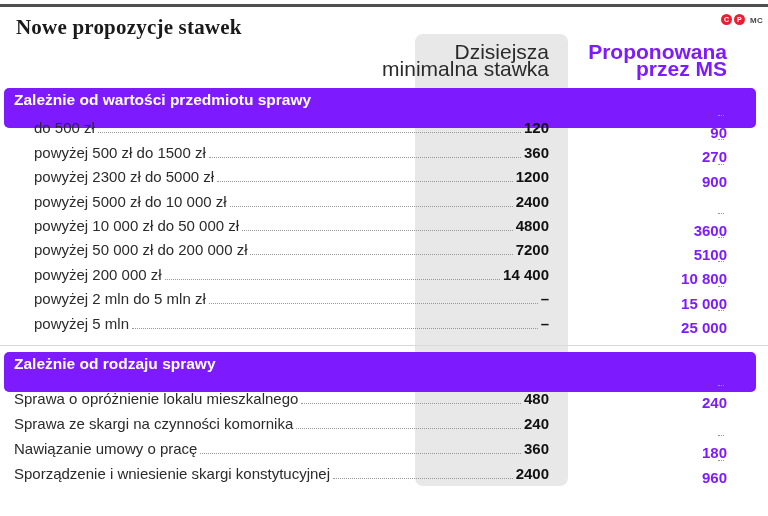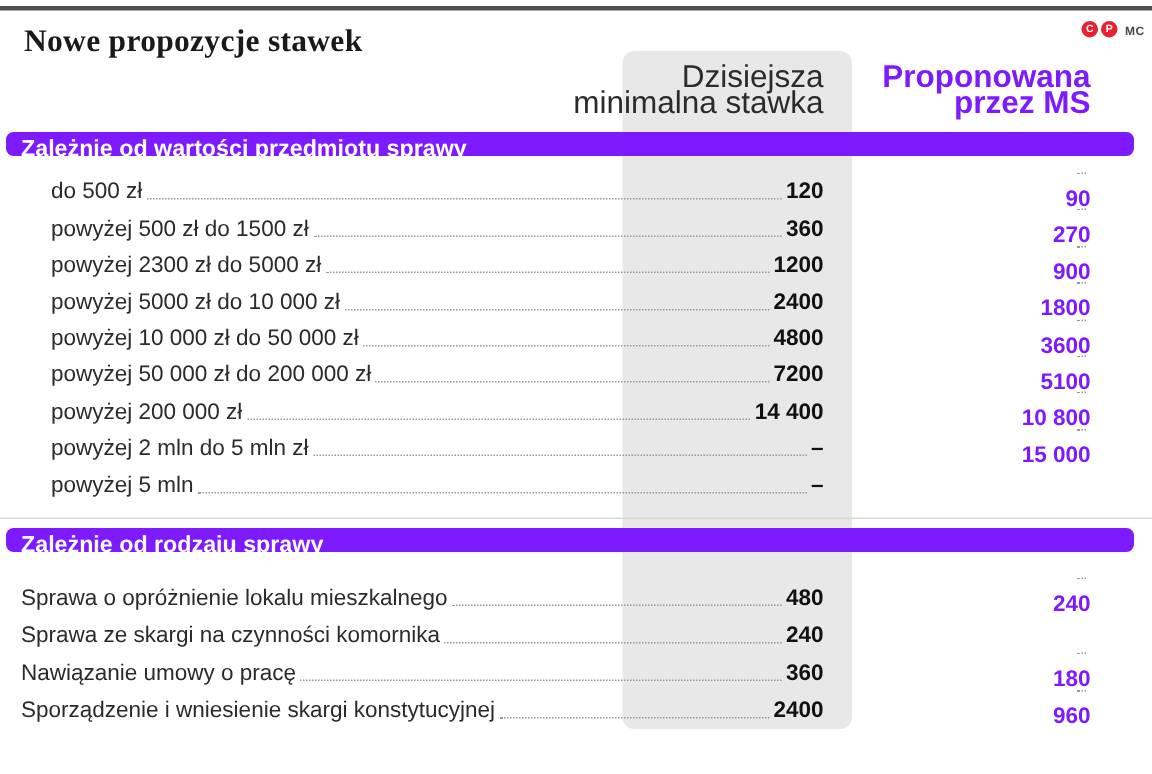--- a/index.html
+++ b/index.html
@@ -13,21 +13,21 @@
       border-radius:50%;background:#e8202f;color:#ffffff;font-size:7px;font-weight:bold;line-height:1;}
   .mc{font-size:8px;font-weight:bold;color:#474747;margin-left:3px;letter-spacing:0.3px;}
 
   .gray-band{position:absolute;left:415px;top:34px;width:153px;height:452px;
              background:#e8e8e8;border-radius:8px;}
 
   .col-h{position:absolute;top:43px;text-align:right;font-size:21px;line-height:17px;}
   .col-h.current{right:219px;color:#2b2b2b;font-weight:normal;}
   .col-h.proposed{right:41px;color:#7d1bfe;font-weight:bold;margin-left:37px;}
 
-  .section-bar{position:absolute;left:4px;width:752px;height:16px;background:#7d1bfe;
+  .section-bar{position:absolute;left:4px;width:752px;height:40px;background:#7d1bfe;
                border-radius:5px;color:#ffffff;font-size:15.5px;font-weight:bold;
                line-height:24px;padding-left:10px;box-sizing:border-box;}
   .sec0 .section-bar{top:88px;}
   .sec1 .section-bar{top:352px;}
   .rows{position:absolute;left:0;right:0;}
   .sec0 .rows{top:115px;}
   .sec1 .rows{top:385px;}
   .row{position:relative;}
   .sec0 .row{height:24.4px;margin-left:20px;}
   .sec1 .row{height:25px;}
@@ -109,24 +109,20 @@
       <span class="val proposed bind-proposed">900</span>
     </div>
   </div>
 
   <div class="row">
     <div class="left">
       <span class="label bind-label">powyżej 5000 zł do 10 000 zł</span>
       <span class="lead"></span>
       <span class="val current bind-current">2400</span>
     </div>
-    <div class="right">
-      <span class="lead"></span>
-      <span class="val proposed bind-proposed">1800</span>
-    </div>
   </div>
 
   <div class="row">
     <div class="left">
       <span class="label bind-label">powyżej 10 000 zł do 50 000 zł</span>
       <span class="lead"></span>
       <span class="val current bind-current">4800</span>
     </div>
     <div class="right">
       <span class="lead"></span>
@@ -168,20 +164,24 @@
       <span class="lead"></span>
       <span class="val proposed bind-proposed">15 000</span>
     </div>
   </div>
 
   <div class="row">
     <div class="left">
       <span class="label bind-label">powyżej 5 mln</span>
       <span class="lead"></span>
       <span class="val current bind-current">–</span>
+    </div>
+    <div class="right">
+      <span class="lead"></span>
+      <span class="val proposed bind-proposed">25 000</span>
     </div>
   </div>
 </div>
   </section>
 
   <section class="section sec1">
     <div class="section-bar">
       <span class="bind-heading">Zależnie od rodzaju sprawy</span>
     </div>
     <div class="rows">

